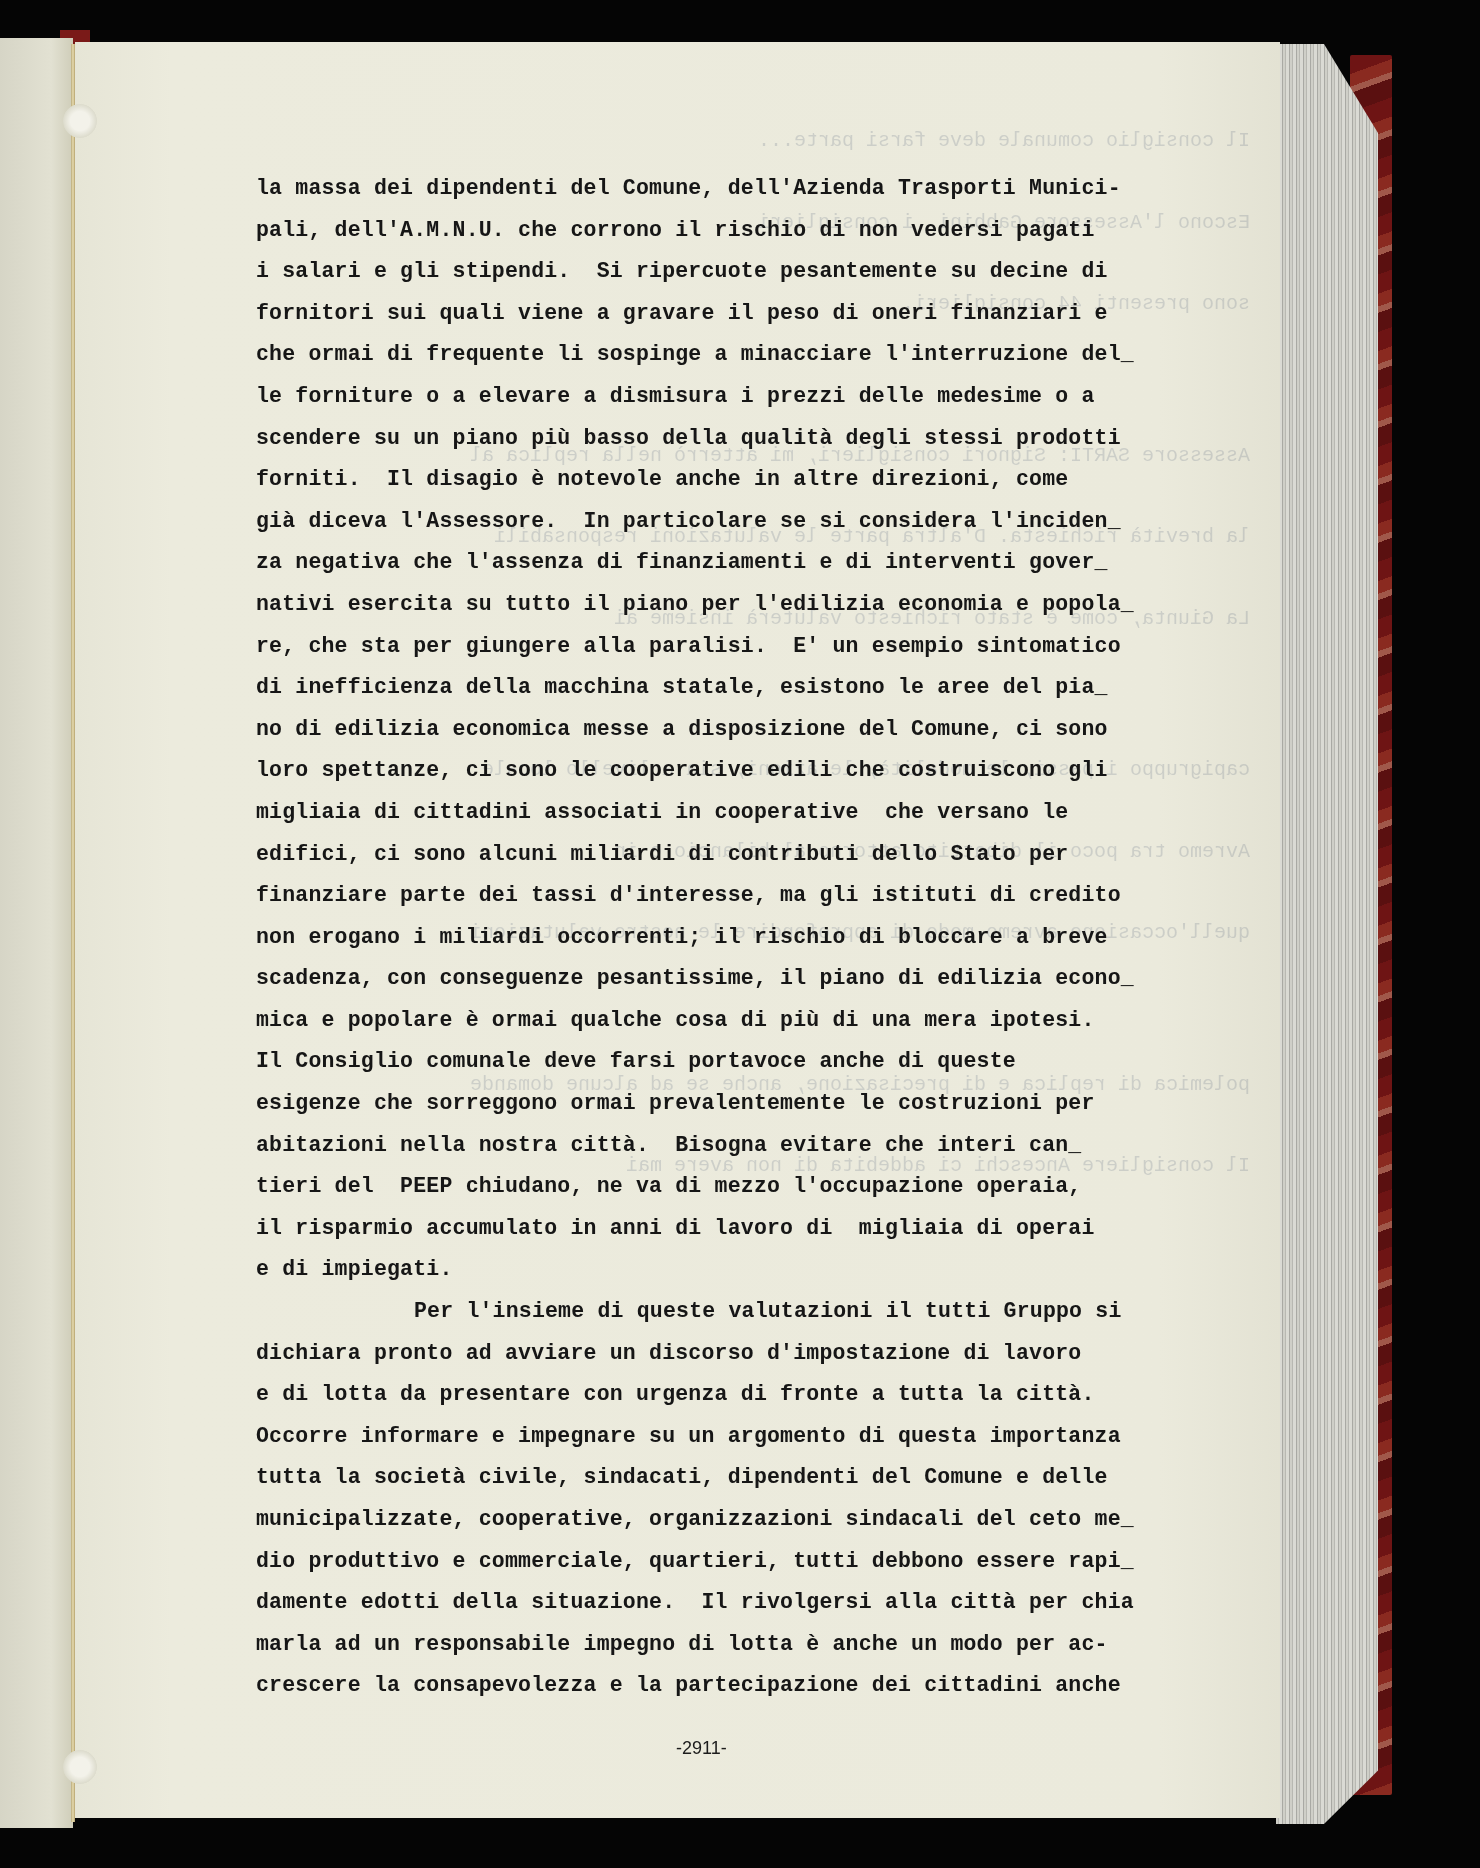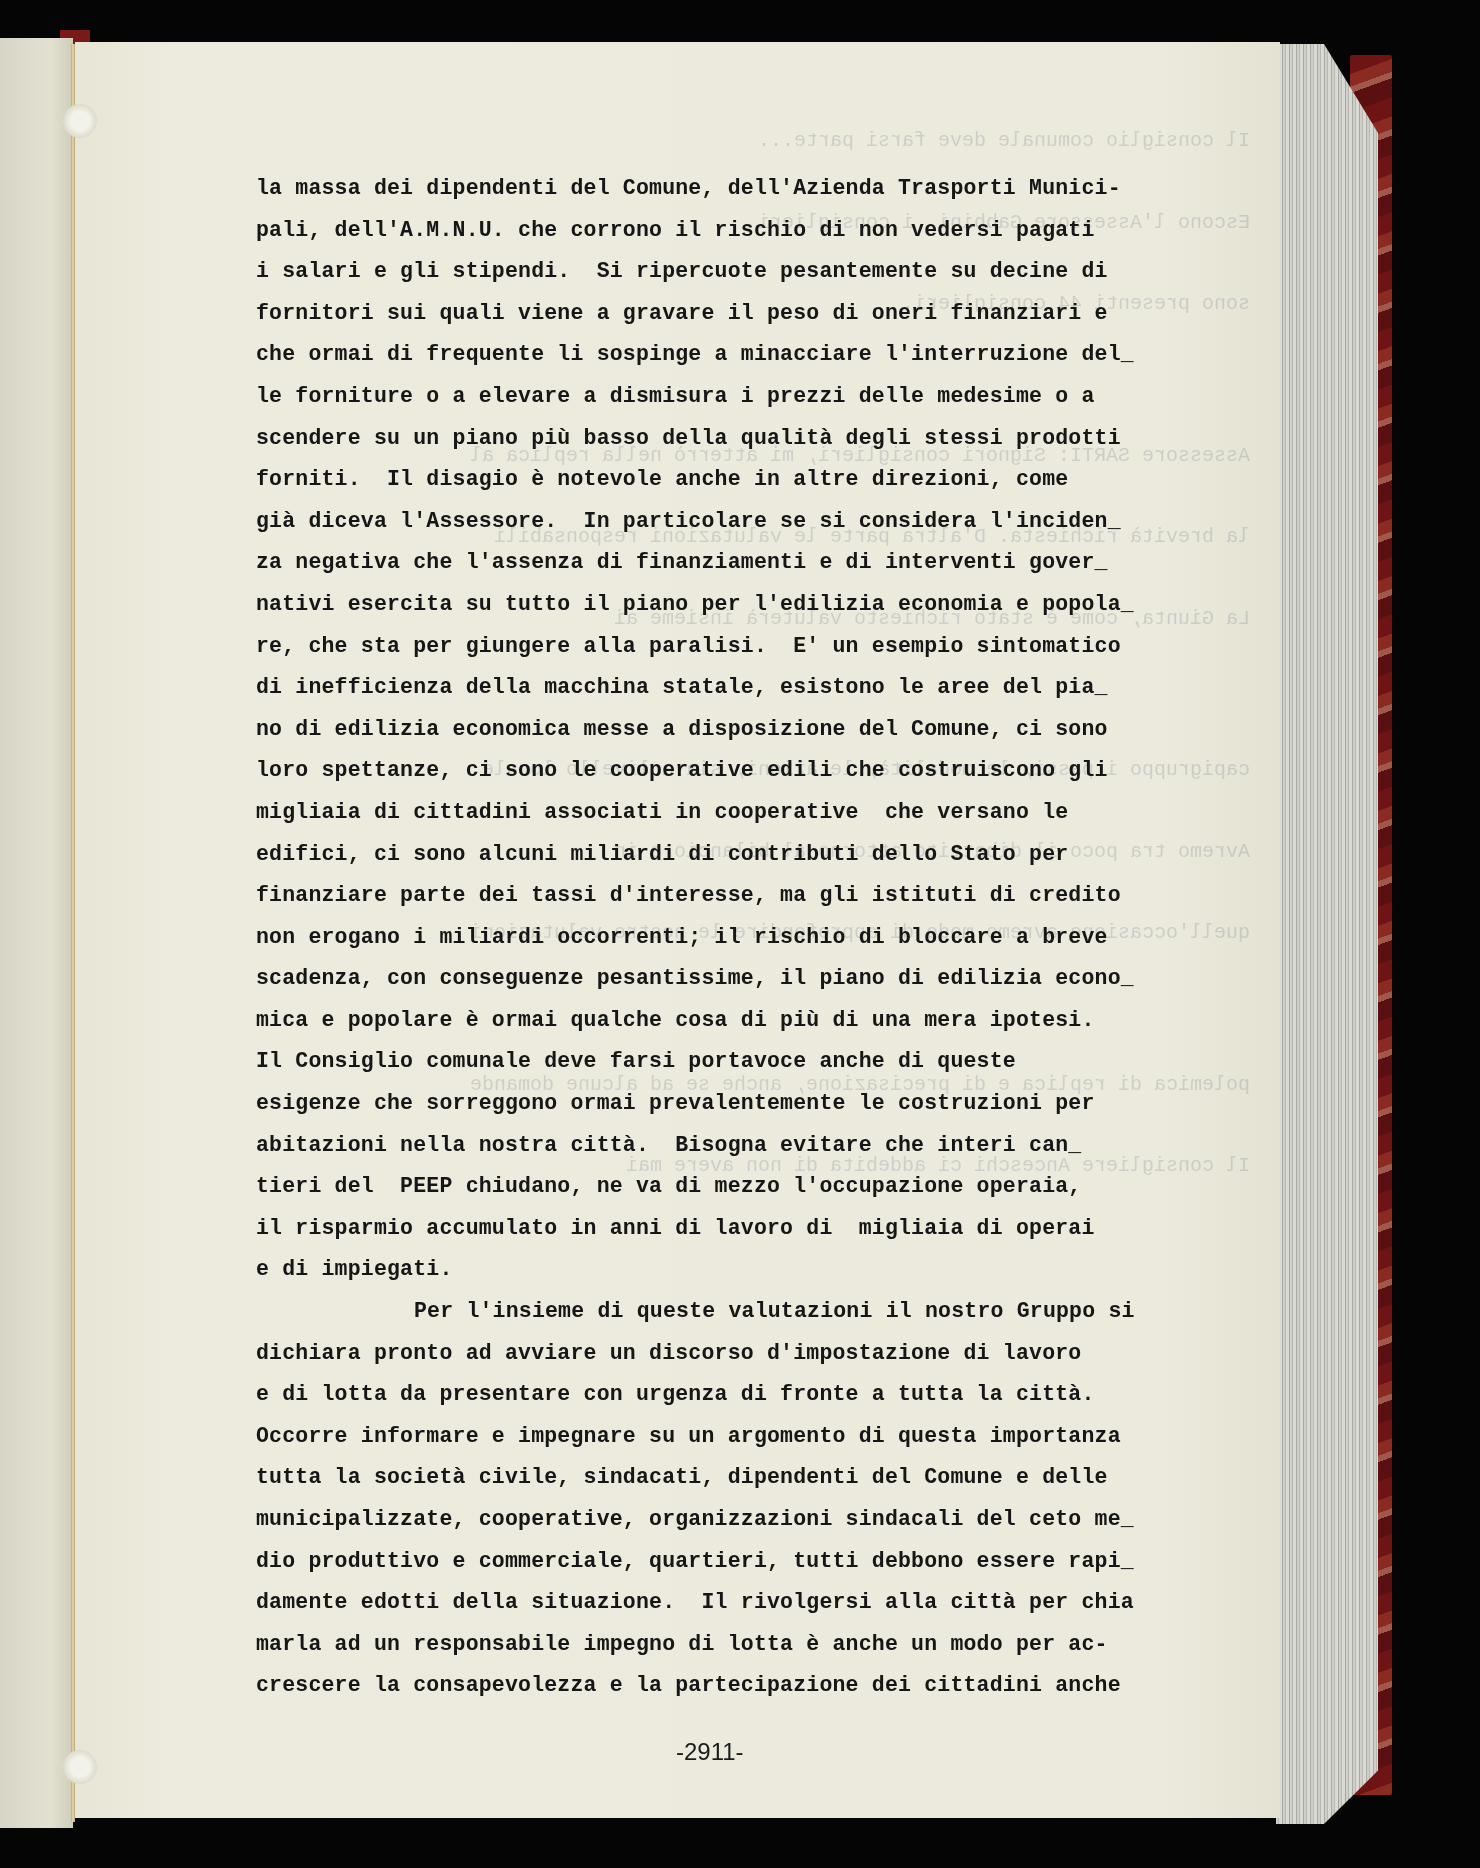--- a/index.html
+++ b/index.html
@@ -49,21 +49,21 @@
       position: absolute; left: 256px; top: 168px; width: 1000px;
       color: #161616; font-size: 21.5px; line-height: 41.6px;
       letter-spacing: 0.2px;
       font-weight: bold;
     }
     .line { white-space: pre; height: 41.6px; }
     .line.indent { padding-left: 158px; }
     .page-number {
       position: absolute; left: 676px; top: 1738px;
       font-family: "Liberation Sans", "DejaVu Sans", sans-serif;
-      font-size: 24px; color: #1c1c1c;
+      font-size: 18px; color: #1c1c1c;
     }
   </style>
 </head>
 <body>
 
 <div class="top-cover"></div>
 <div class="cover-back"></div>
 <div class="page-stack"></div>
 <div class="left-page"></div>
 <div class="gutter"></div>
@@ -96,21 +96,21 @@
   <div class="line">finanziare parte dei tassi d'interesse, ma gli istituti di credito</div>
   <div class="line">non erogano i miliardi occorrenti; il rischio di bloccare a breve</div>
   <div class="line">scadenza, con conseguenze pesantissime, il piano di edilizia econo_</div>
   <div class="line">mica e popolare è ormai qualche cosa di più di una mera ipotesi.</div>
   <div class="line">Il Consiglio comunale deve farsi portavoce anche di queste</div>
   <div class="line">esigenze che sorreggono ormai prevalentemente le costruzioni per</div>
   <div class="line">abitazioni nella nostra città.  Bisogna evitare che interi can_</div>
   <div class="line">tieri del  PEEP chiudano, ne va di mezzo l'occupazione operaia,</div>
   <div class="line">il risparmio accumulato in anni di lavoro di  migliaia di operai</div>
   <div class="line">e di impiegati.</div>
-  <div class="line indent">Per l'insieme di queste valutazioni il nostro Gruppo si</div>
+  <div class="line indent">Per l'insieme di queste valutazioni il tutti Gruppo si</div>
   <div class="line">dichiara pronto ad avviare un discorso d'impostazione di lavoro</div>
   <div class="line">e di lotta da presentare con urgenza di fronte a tutta la città.</div>
   <div class="line">Occorre informare e impegnare su un argomento di questa importanza</div>
   <div class="line">tutta la società civile, sindacati, dipendenti del Comune e delle</div>
   <div class="line">municipalizzate, cooperative, organizzazioni sindacali del ceto me_</div>
   <div class="line">dio produttivo e commerciale, quartieri, tutti debbono essere rapi_</div>
   <div class="line">damente edotti della situazione.  Il rivolgersi alla città per chia</div>
   <div class="line">marla ad un responsabile impegno di lotta è anche un modo per ac-</div>
   <div class="line">crescere la consapevolezza e la partecipazione dei cittadini anche</div>
 </div>

